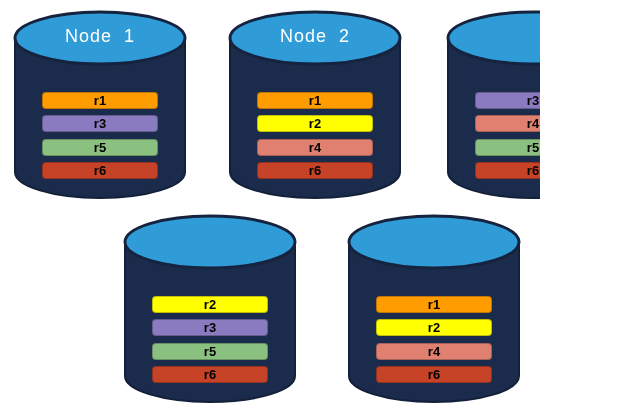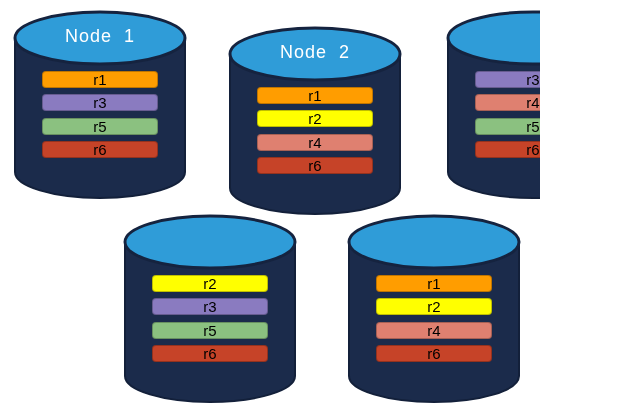--- a/index.html
+++ b/index.html
@@ -50,31 +50,32 @@
   .bar {
     position: absolute;
     left: 30px;
     width: 114px;
     height: 15px;
     border-radius: 4px;
     border: 1px solid rgba(0,0,0,0.25);
     display: flex;
     align-items: center;
     justify-content: center;
-    font-size: 15px;
-    font-weight: normal;
+    font-size: 13px;
+    font-weight: bold;
     color: #000000;
     line-height: 1;
+    margin-top: 21px;
   }
   .bar-0 { top: 63px; }
   .bar-1 { top: 86px; }
   .bar-2 { top: 110px; }
   .bar-3 { top: 133px; }
   .node-1 { left: 12px;  top: 8px; }
-  .node-2 { left: 227px; top: 24px; }
+  .node-2 { left: 227px; top: 8px; }
   .node-3 { left: 445px; top: 8px; }
   .node-4 { left: 122px; top: 212px; }
   .node-5 { left: 346px; top: 212px; }
 </style>
 </head>
 <body>
 
 <div class="canvas">
 
   <div class="node node-1">

